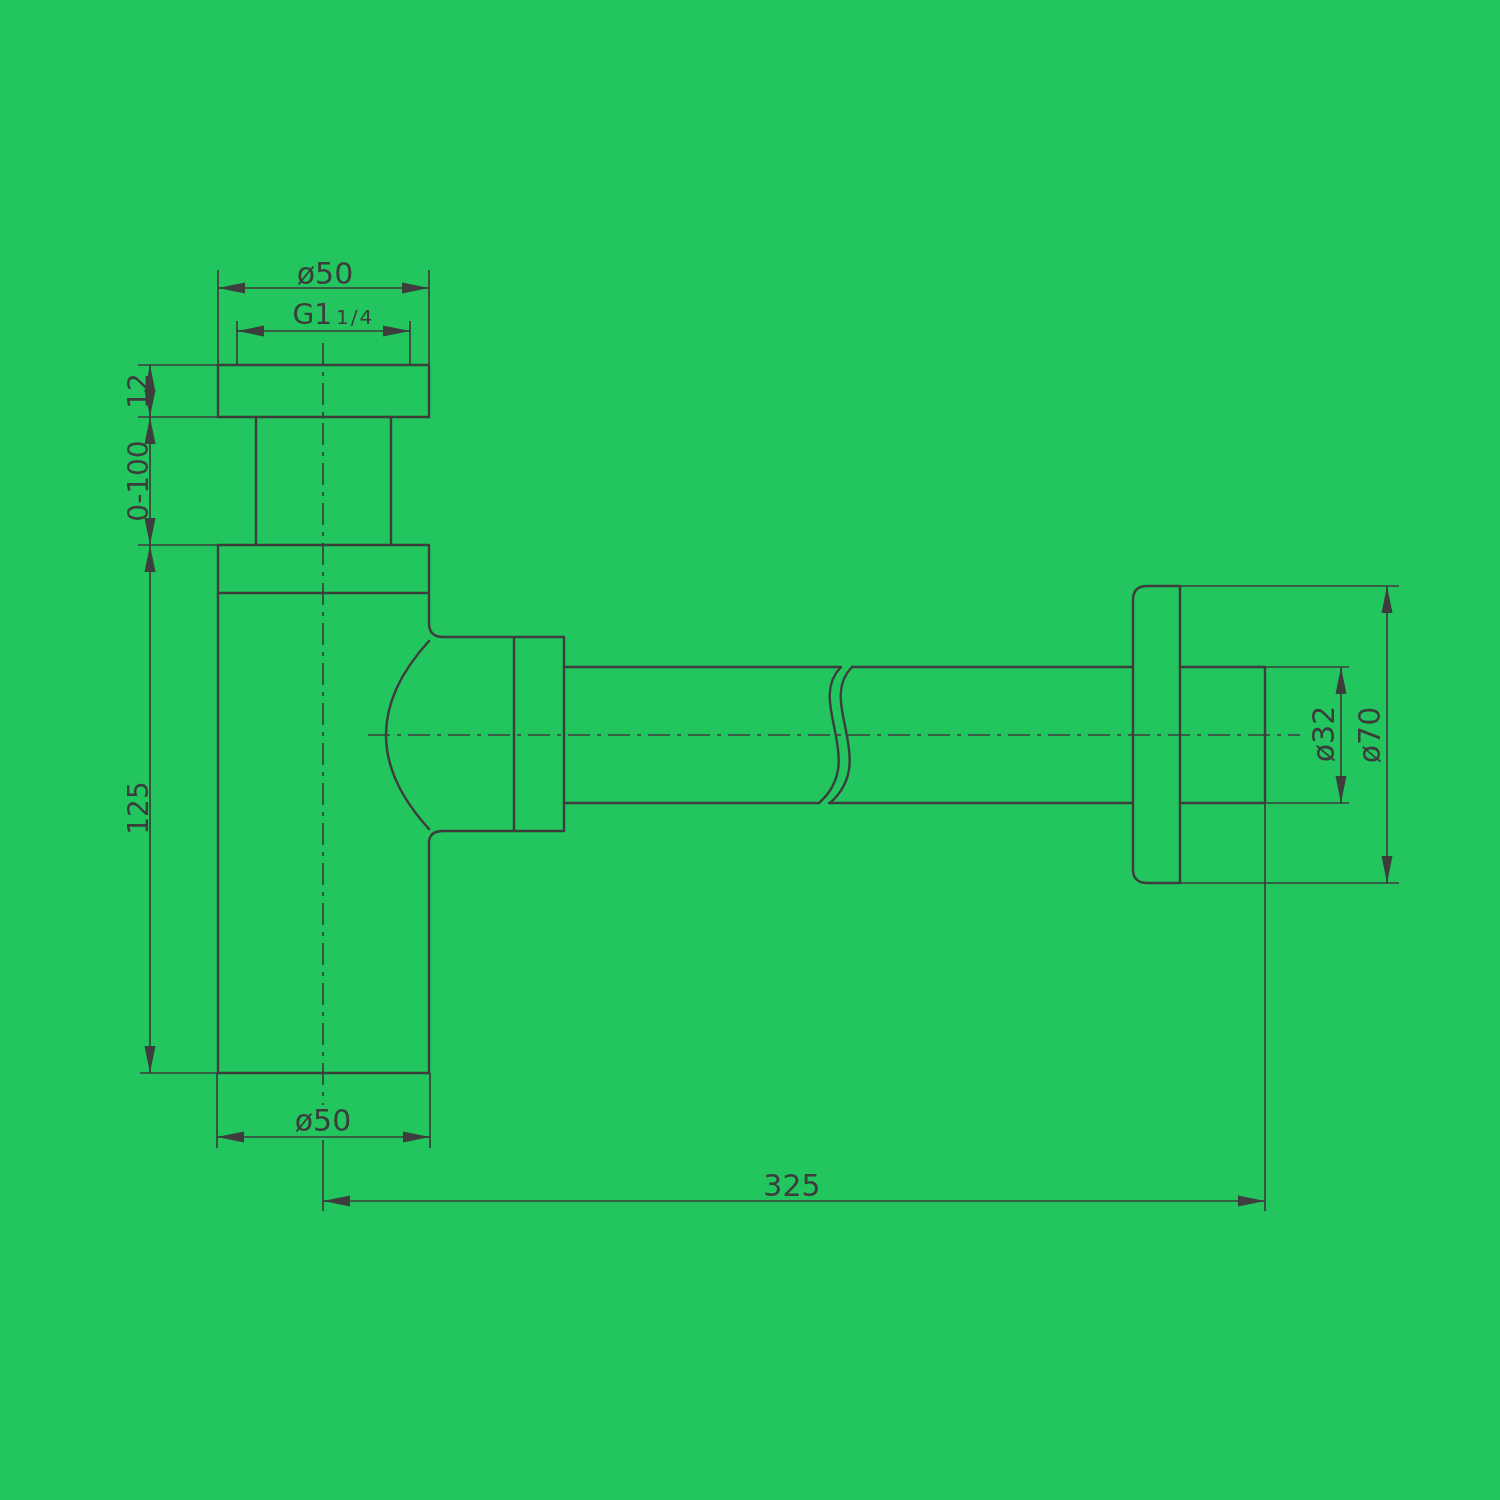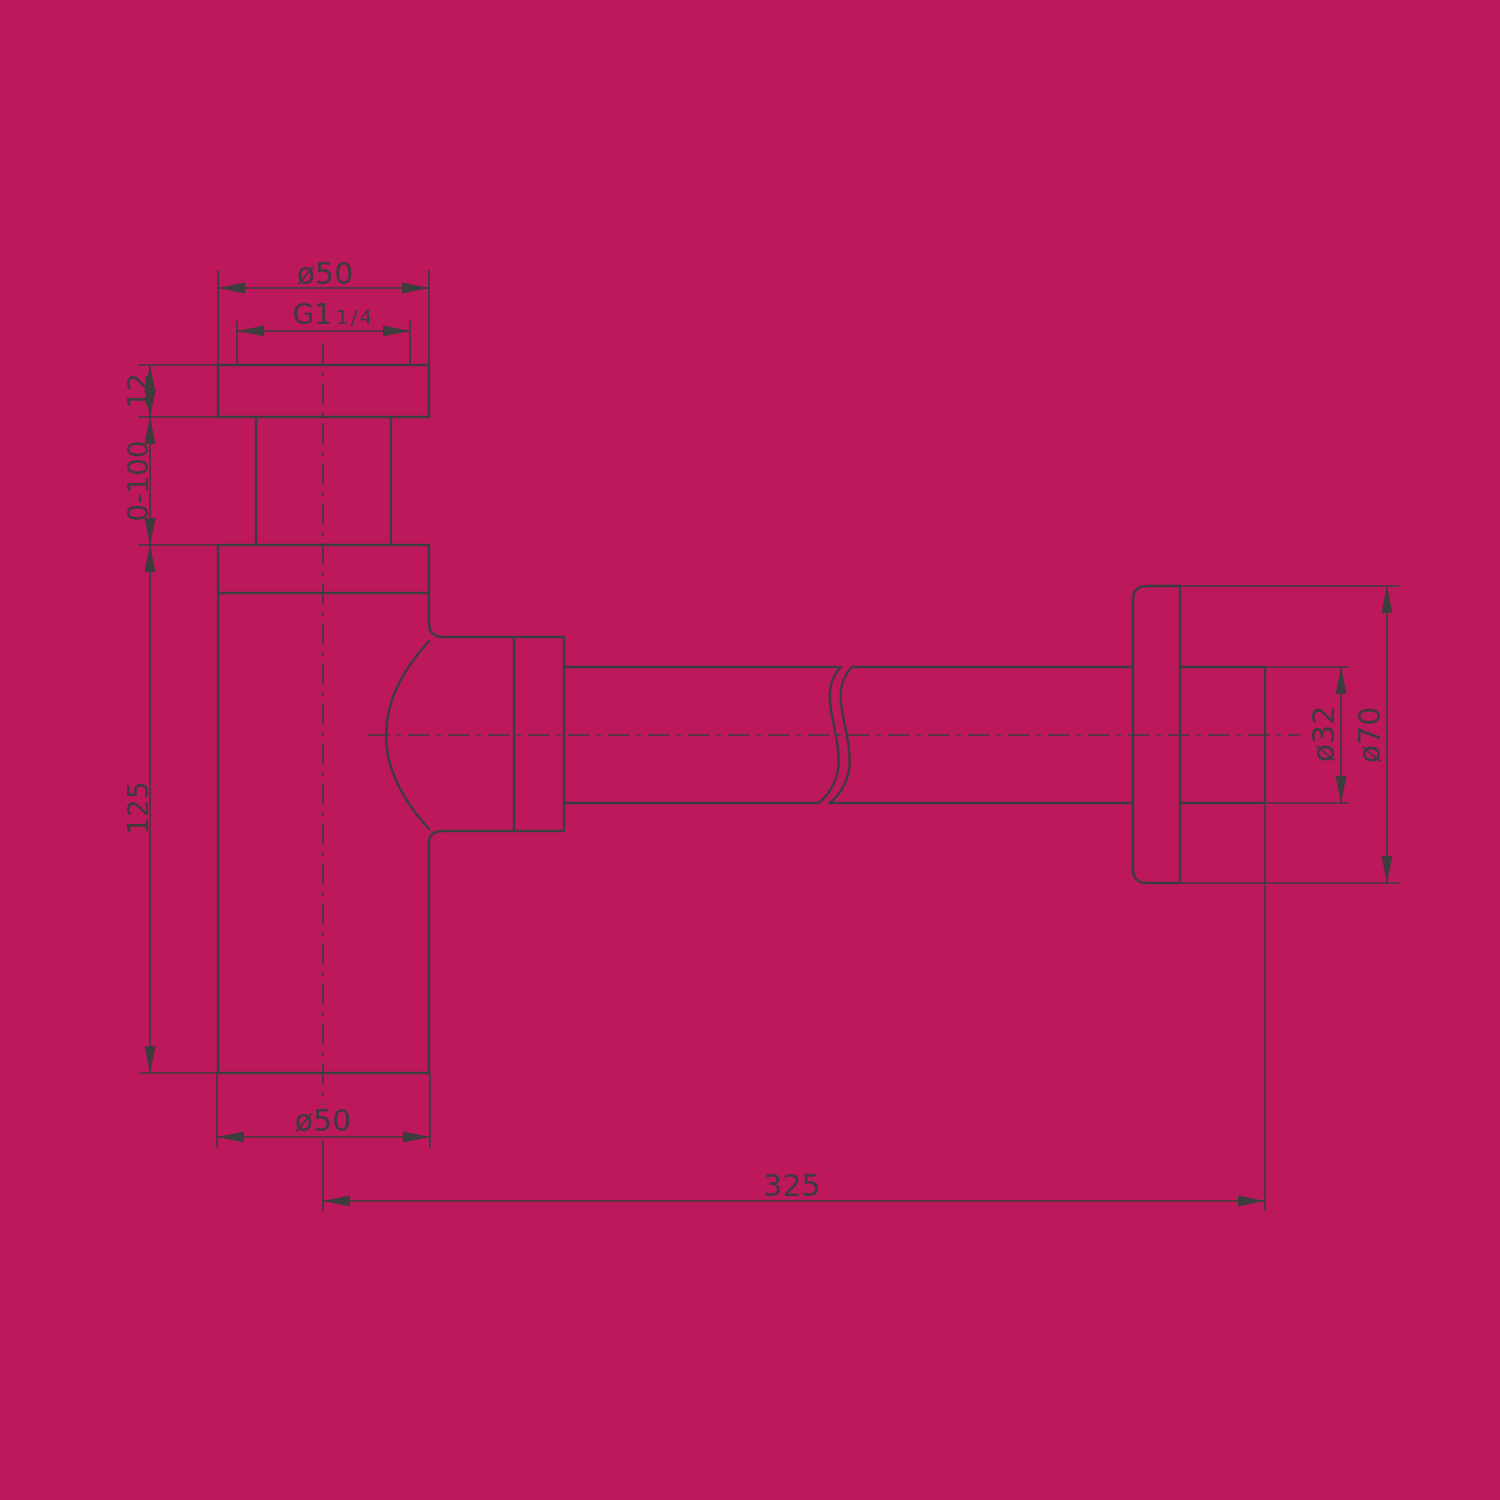--- a/index.html
+++ b/index.html
@@ -7,21 +7,21 @@
     padding: 0;
     background: #ffffff;
     width: 1500px;
     height: 1500px;
     overflow: hidden;
   }
   #stage {
     width: 1500px;
     height: 1500px;
     position: relative;
-    background: #be185d;
+    background: #22c55e;
   }
   svg { display: block; }
   .outline {
     fill: none;
     stroke: #3d3d3d;
     stroke-width: 2.4;
     stroke-linecap: round;
   }
   .dimline {
     fill: none;

